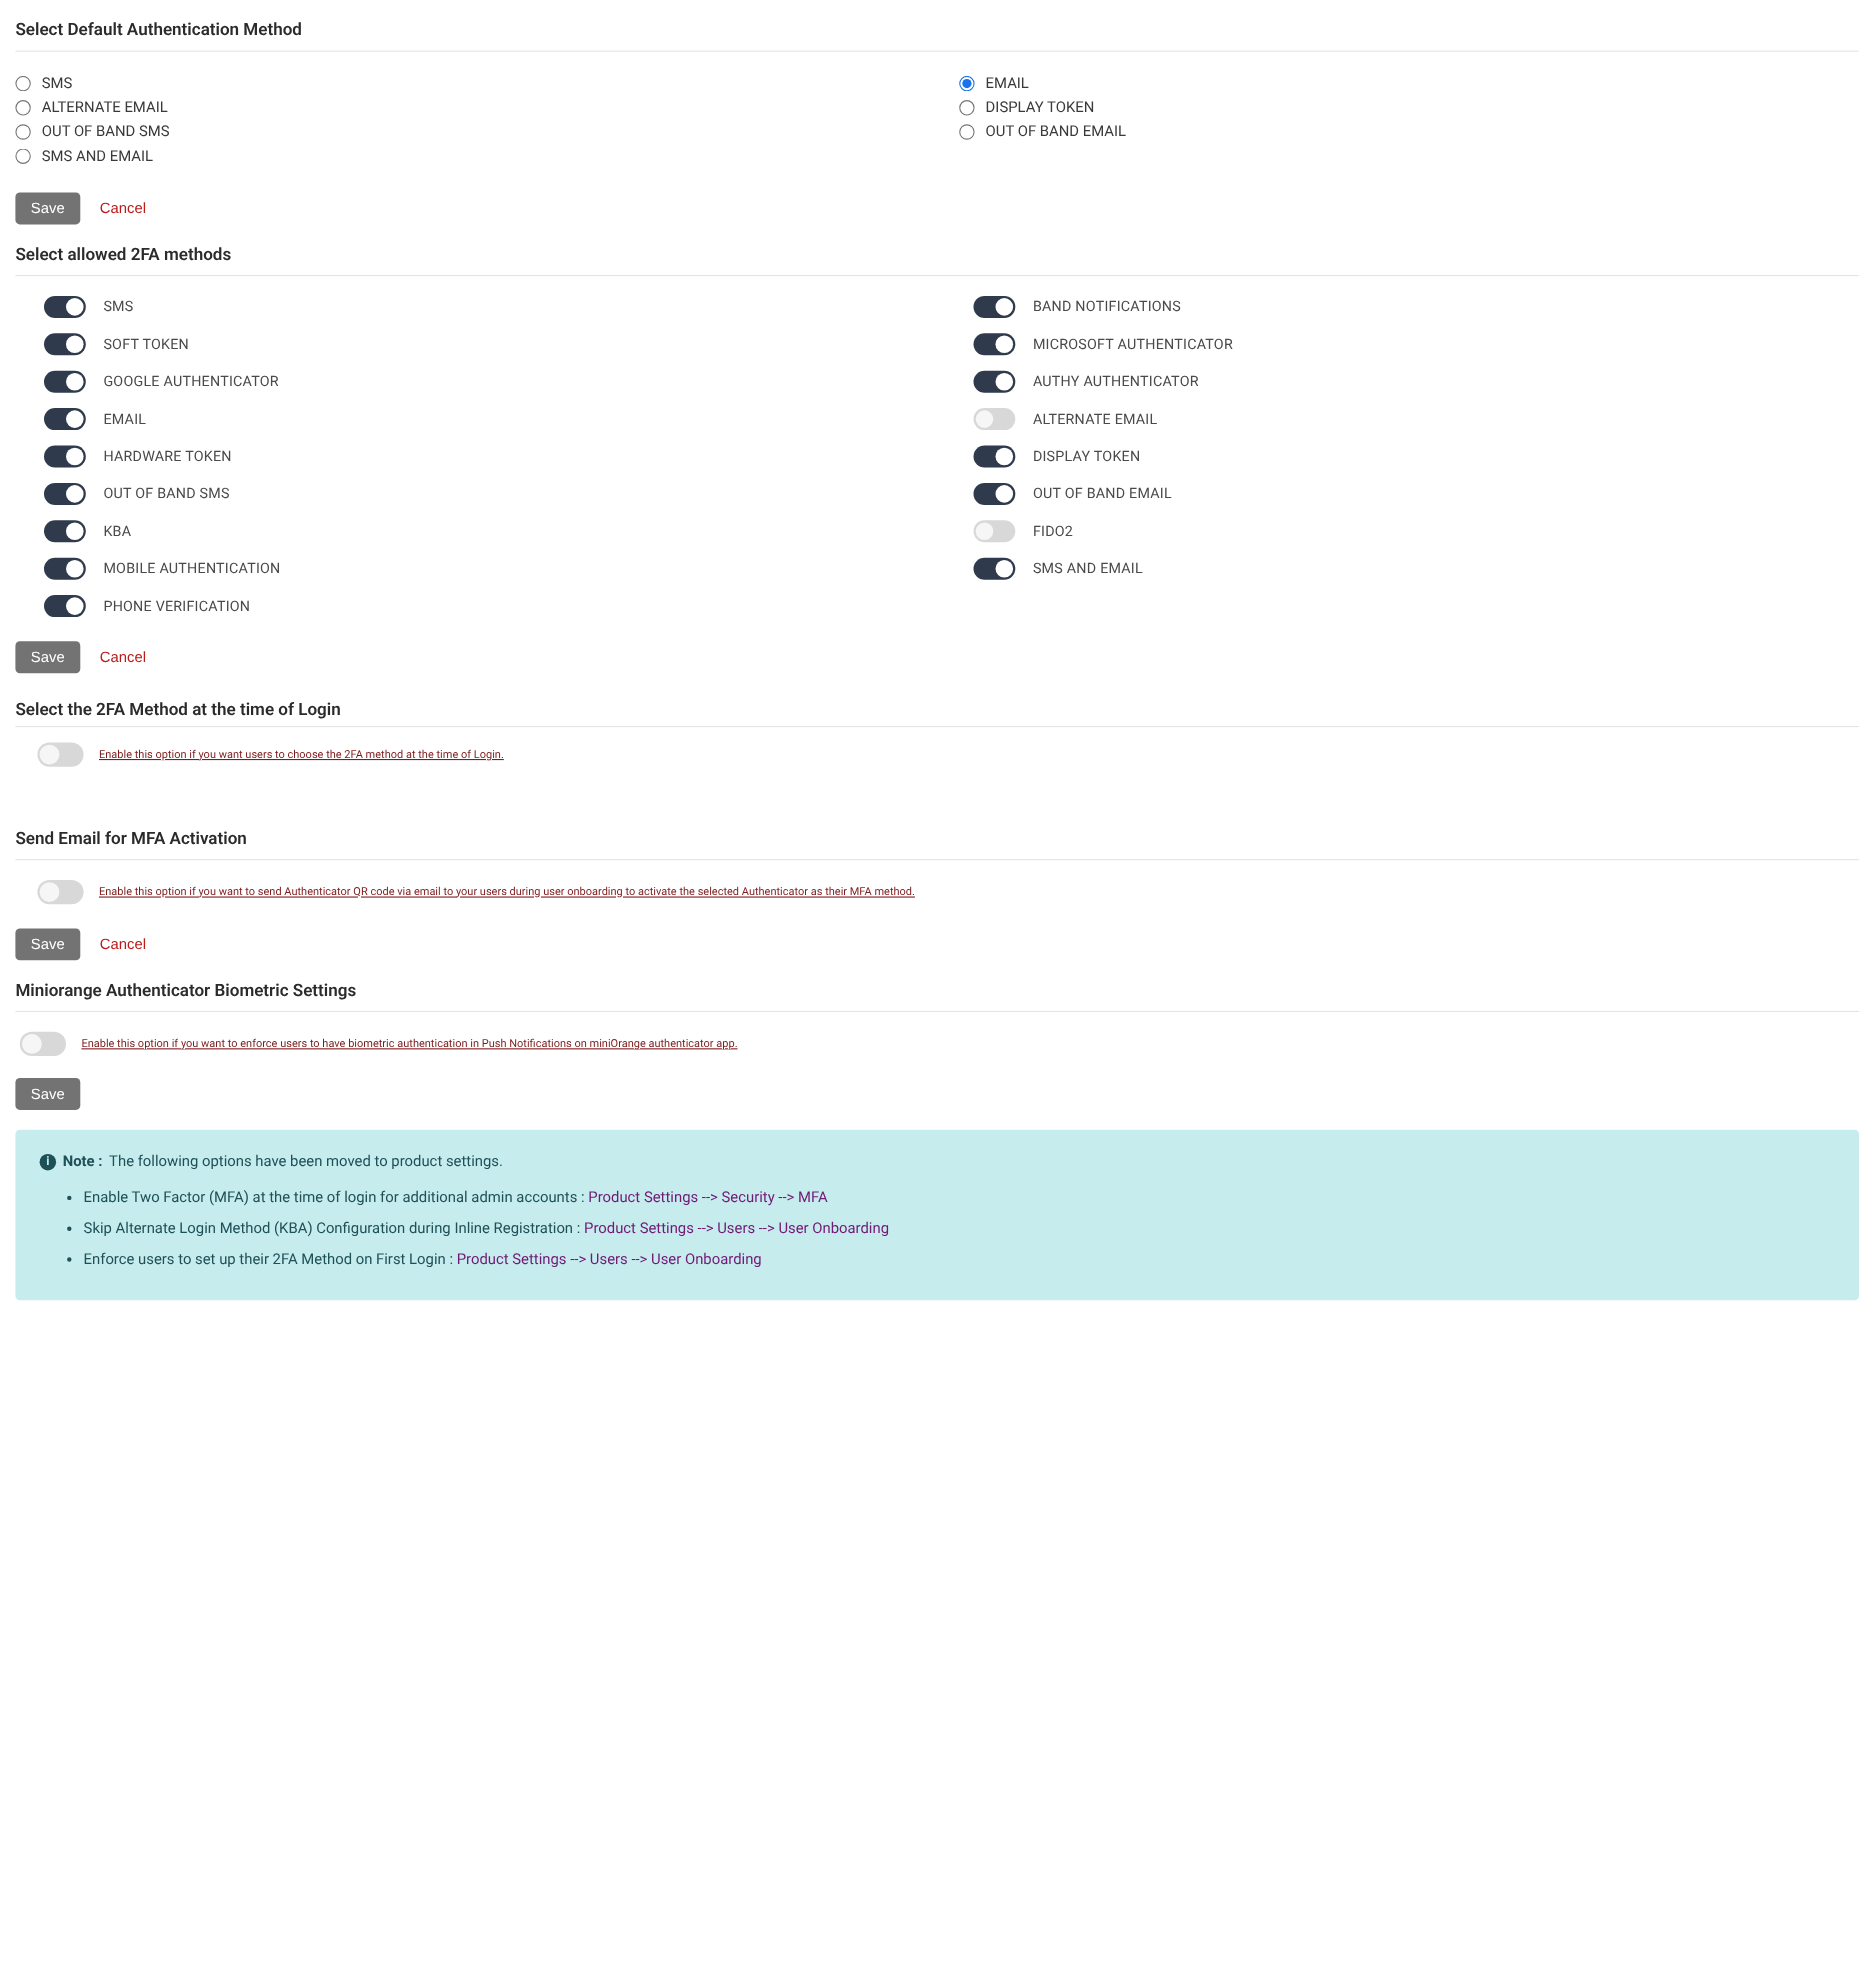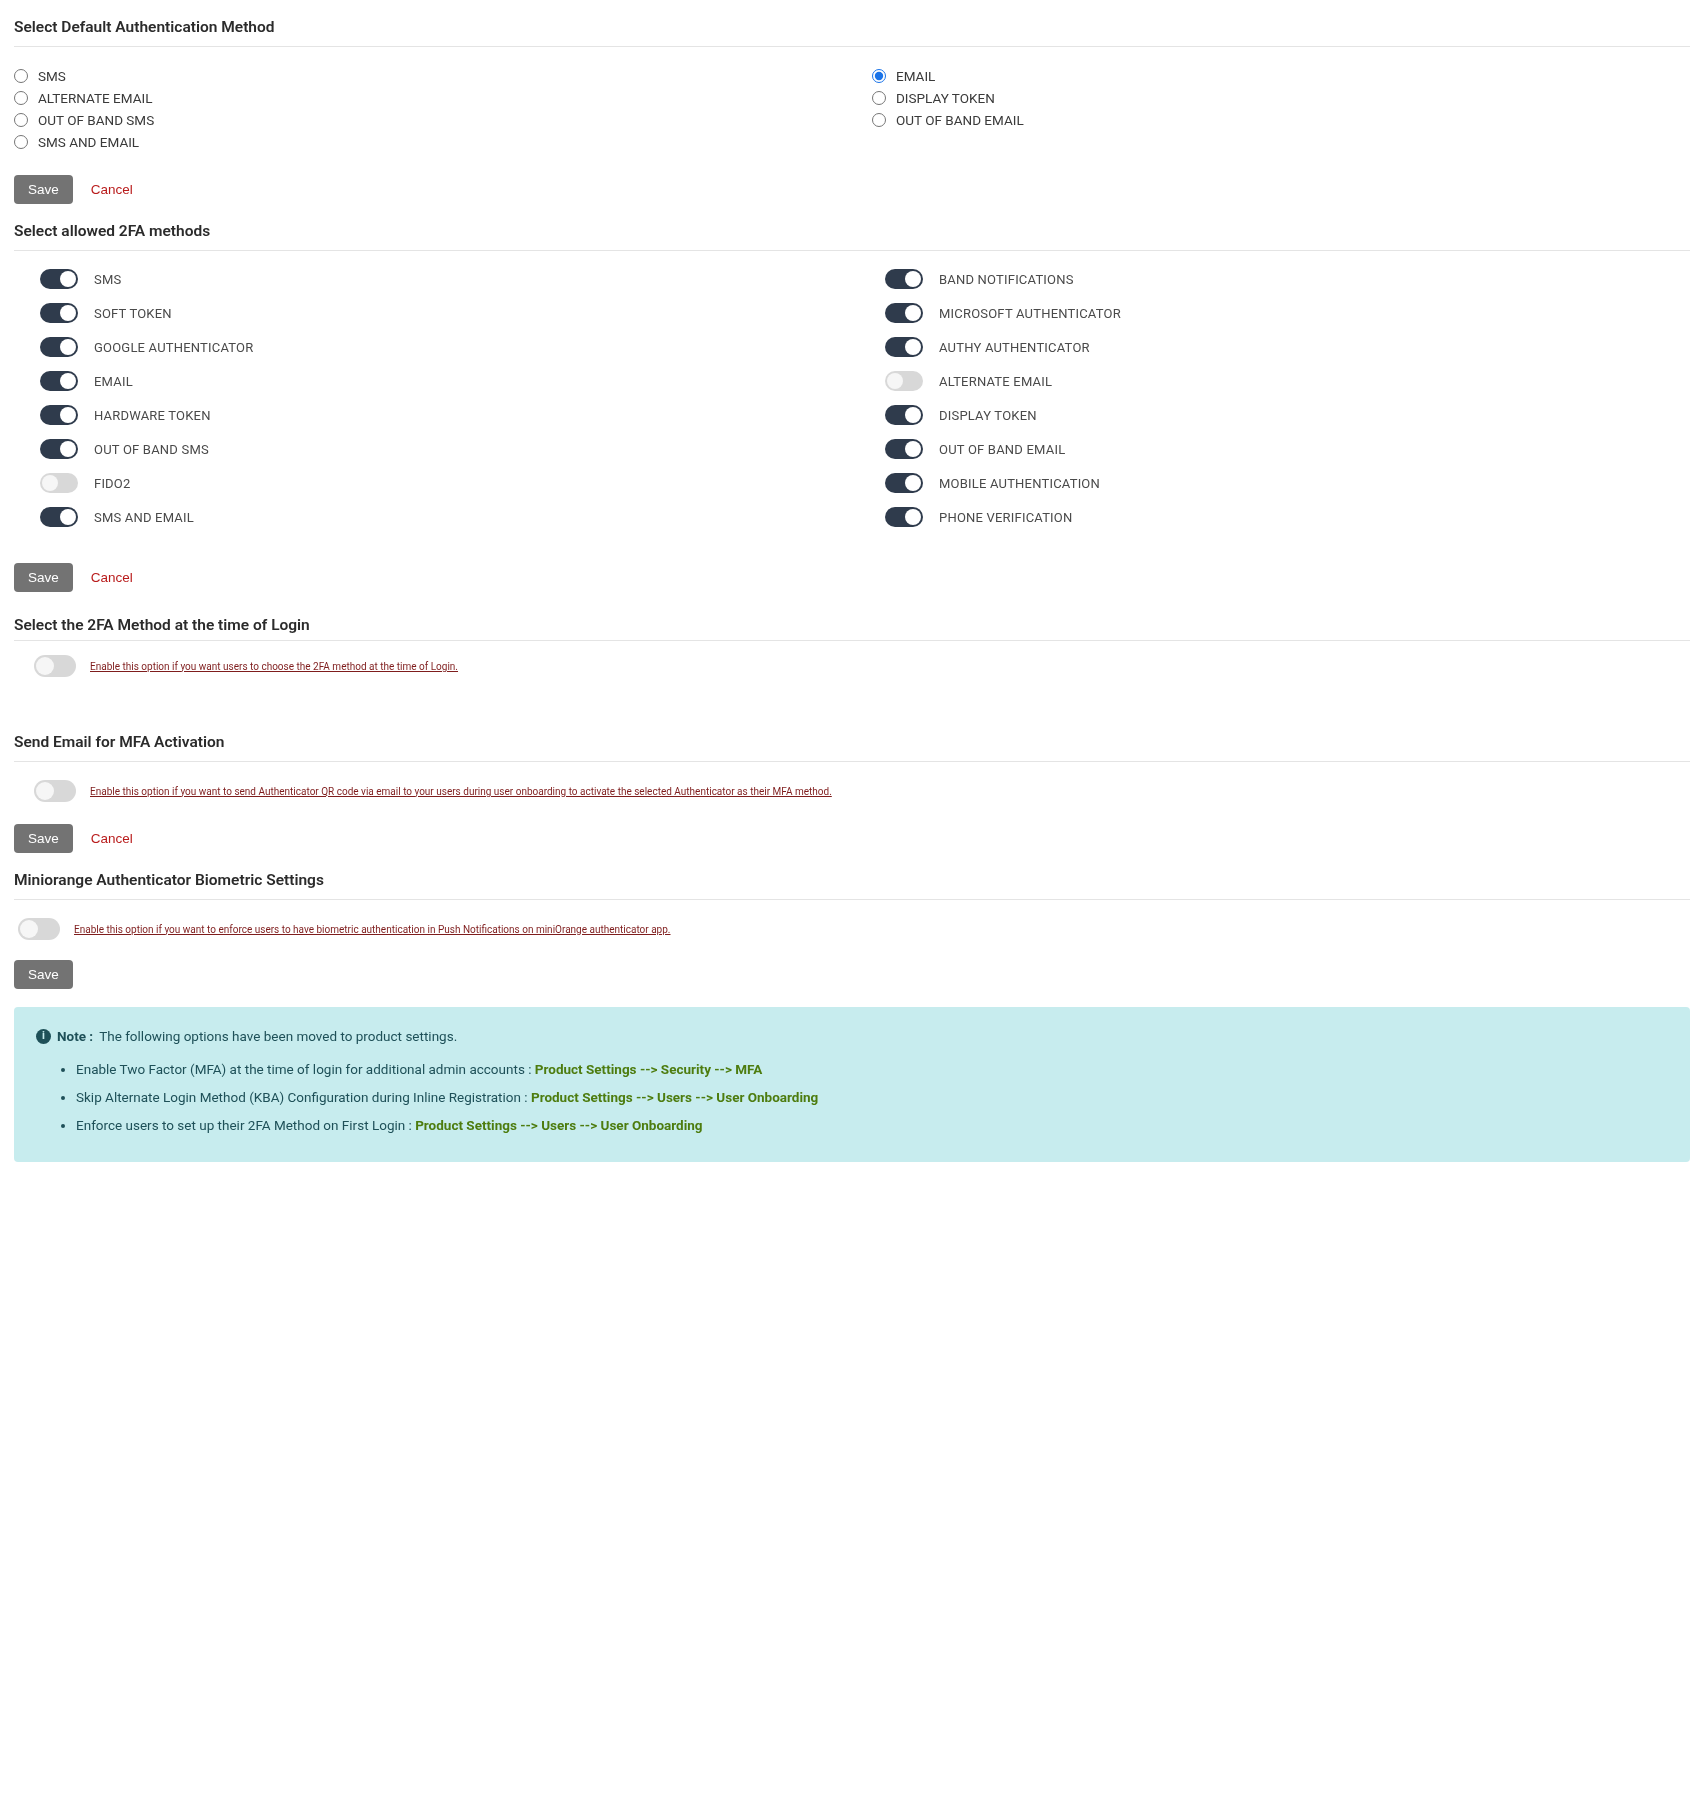--- a/index.html
+++ b/index.html
@@ -125,21 +125,21 @@
     line-height: 1.7;
   }
   .notice .note-head {
     display: flex;
     align-items: center;
     gap: 6px;
     margin-bottom: 10px;
   }
   .notice ul { list-style: disc; padding-left: 40px; }
   .notice ul li { margin: 5px 0; color:#1e5058; }
-  .notice ul li .link { color: #4d7c0f; font-weight: 700; }
+  .notice ul li .link { color: #701a75; font-weight: 400; }
   .info-icon {
     width: 15px; height: 15px; display:inline-flex; align-items:center; justify-content:center;
     border-radius:50%; background:#1e5058; color:#c7ecee; font-size:11px; font-weight:700;
   }
   .strong { font-weight:700; }
   .truncated-title {
     font-size: 15.5px;
     font-weight: 600;
     color: #2b2b2b;
     margin-top: 24px;
@@ -264,20 +264,26 @@
       <div class="toggle on">
         <div class="knob"></div>
       </div>
       <span>OUT OF BAND SMS</span>
     </div>
     <div class="toggle-row">
       <div class="toggle on">
         <div class="knob"></div>
       </div>
       <span>OUT OF BAND EMAIL</span>
+    </div>
+    <div class="toggle-row">
+      <div class="toggle on">
+        <div class="knob"></div>
+      </div>
+      <span>KBA</span>
     </div>
     <div class="toggle-row">
       <div class="toggle off">
         <div class="knob"></div>
       </div>
       <span>FIDO2</span>
     </div>
     <div class="toggle-row">
       <div class="toggle on">
         <div class="knob"></div>

